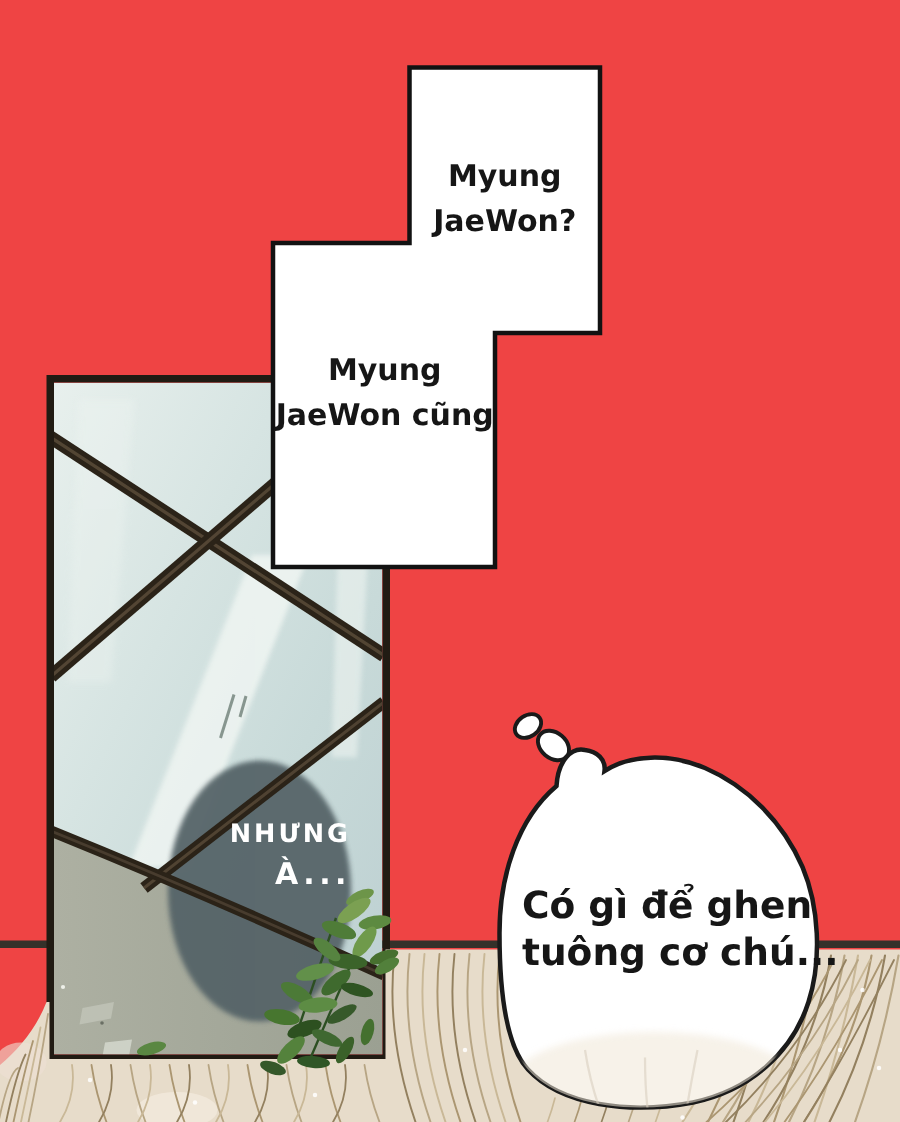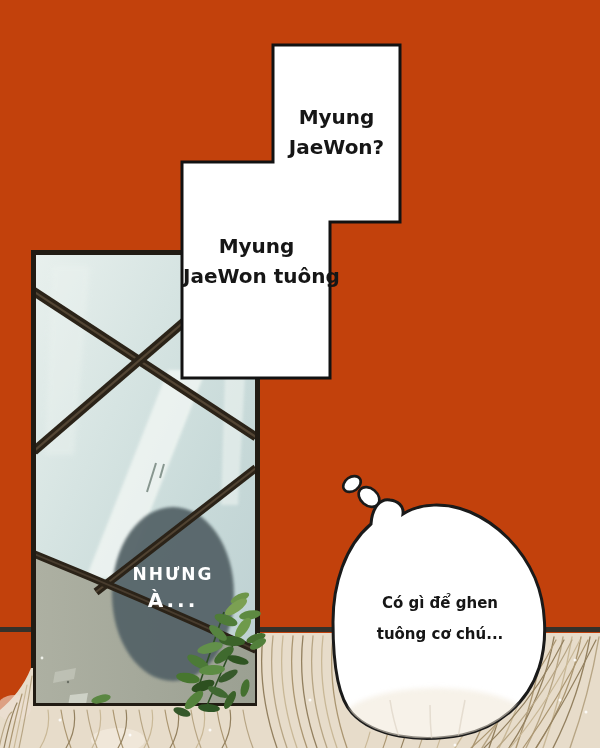--- a/index.html
+++ b/index.html
@@ -1,25 +1,25 @@
 <!DOCTYPE html>
 <html><head>
 <meta charset="utf-8">
 <style>
   html,body{margin:0;padding:0;background:#ffffff;}
-  #comic-page{position:relative;width:600px;height:748px;background:#c2410c;overflow:hidden;
+  #comic-page{position:relative;width:600px;height:748px;background:#ef4444;overflow:hidden;
     font-family:"DejaVu Sans",sans-serif;}
   #scene{position:absolute;left:0;top:0;}
   .txt{position:absolute;font-family:"DejaVu Sans",sans-serif;font-weight:700;text-align:center;
        color:#161616;pointer-events:none;white-space:nowrap;}
   #t-top{left:273px;top:102px;width:127px;font-size:20px;line-height:30px;}
   #t-mid{left:183px;top:231px;width:147px;font-size:20px;line-height:30px;}
-  #t-cap{left:112px;top:561px;width:122px;font-size:17px;line-height:26px;color:#ffffff;letter-spacing:2px;}
+  #t-cap{left:112px;top:543px;width:122px;font-size:17px;line-height:26px;color:#ffffff;letter-spacing:2px;text-align:right;}
   #t-cap .l3{font-size:20px;letter-spacing:3px;}
-  #t-th{left:348px;top:588px;width:184px;font-size:15px;line-height:31px;}
+  #t-th{left:348px;top:588px;width:184px;font-size:25px;line-height:31px;}
 </style>
 </head>
 <body>
 
 <div id="comic-page">
 
 <svg id="scene" width="600" height="748" viewBox="0 0 600 748">
   <defs>
     <linearGradient id="gGlass" x1="0" y1="0" x2="1" y2="1">
       <stop offset="0" stop-color="#e8f0ed"></stop>
@@ -195,21 +195,21 @@
 
   <path d="M 273,45 H 400 V 222 H 330 V 378 H 182 V 162 H 273 Z" fill="#ffffff" stroke="#121212" stroke-width="3" stroke-linejoin="miter"></path>
 </svg>
 
 <div class="txt" id="t-top">
   <div>Myung</div>
   <div>JaeWon?</div>
 </div>
 <div class="txt" id="t-mid">
   <div>Myung</div>
-  <div>JaeWon tuông</div>
+  <div>JaeWon cũng</div>
 </div>
 <div class="txt" id="t-cap">
   <div>NHƯNG</div>
   <div class="l3">À...</div>
 </div>
 <div class="txt" id="t-th">
   <div>Có gì để ghen</div>
   <div>tuông cơ chú...</div>
 </div>
 

